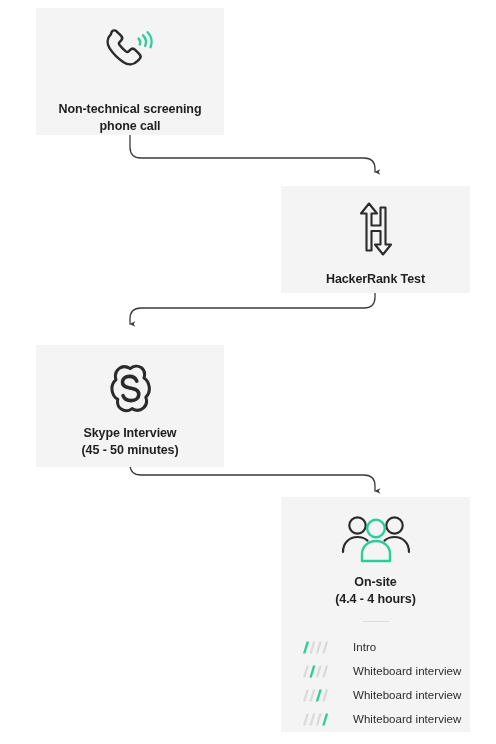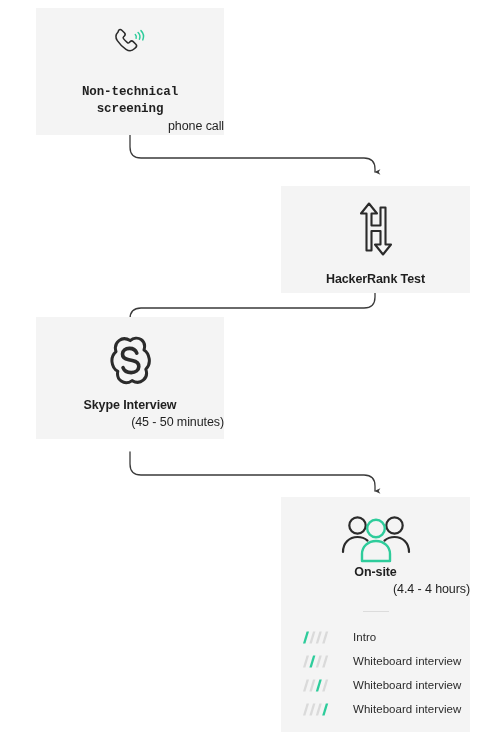--- a/index.html
+++ b/index.html
@@ -41,21 +41,21 @@
     background: #f4f4f4;
     box-sizing: border-box;
     z-index: 2;
     display: flex;
     flex-direction: column;
     align-items: center;
   }
 
   .card-1 { left: 36px;  top: 8px;   width: 188px; height: 127px; }
   .card-2 { left: 281px; top: 186px; width: 189px; height: 107px; }
-  .card-3 { left: 36px;  top: 317px; width: 188px; height: 122px; }
+  .card-3 { left: 36px;  top: 345px; width: 188px; height: 122px; }
   .card-4 { left: 281px; top: 497px; width: 189px; height: 235px; }
 
   .card-icon {
     display: block;
     margin: 0 auto;
   }
   .card-1 .card-icon { margin-top: 20px; }
   .card-2 .card-icon { margin-top: 14px; }
   .card-3 .card-icon { margin-top: 18px; }
   .card-4 .card-icon { margin-top: 16px; }
@@ -64,29 +64,29 @@
     text-align: center;
     font-size: 12.5px;
     font-weight: bold;
     color: #1f1f1f;
     line-height: 17px;
     letter-spacing: -0.1px;
     padding: 0 10px;
     box-sizing: border-box;
     width: 100%;
   }
-  .card-1 .card-title { margin-top: 28px; font-family: Liberation Mono, monospace; }
+  .card-1 .card-title { margin-top: 28px; }
   .card-2 .card-title { margin-top: 13px; }
   .card-3 .card-title { margin-top: 10px; }
-  .card-4 .card-title { margin-top: 1px; }
+  .card-4 .card-title { margin-top: 11px; }
 
   .card-subtitle {
-    text-align: right;
+    text-align: center;
     font-size: 12.5px;
-    font-weight: normal;
+    font-weight: bold;
     color: #1f1f1f;
     line-height: 17px;
     letter-spacing: -0.1px;
     width: 100%;
   }
 
   
   .legend-divider {
     width: 26px;
     height: 1px;

